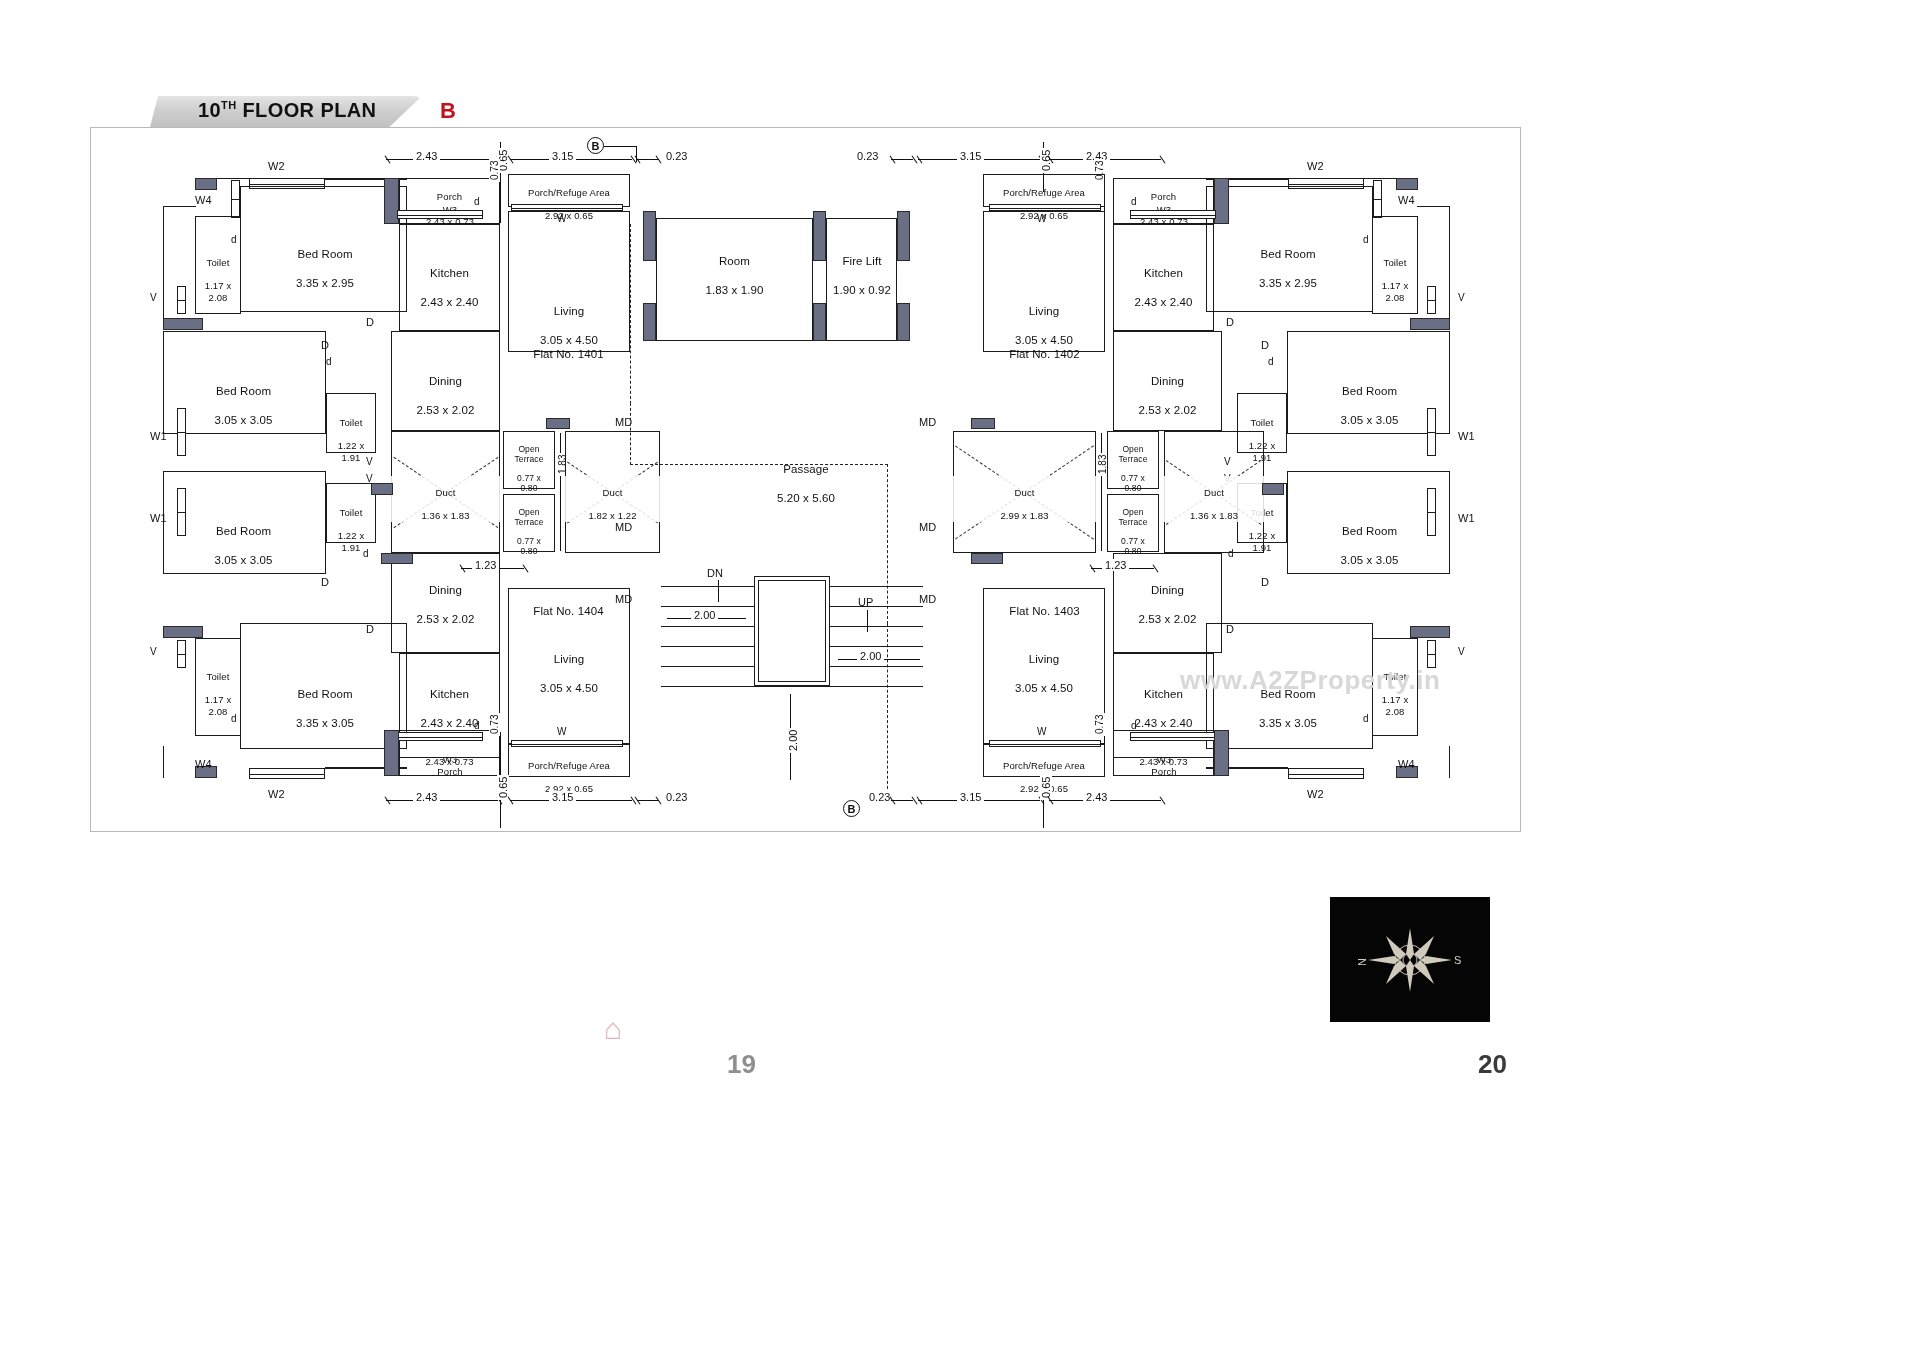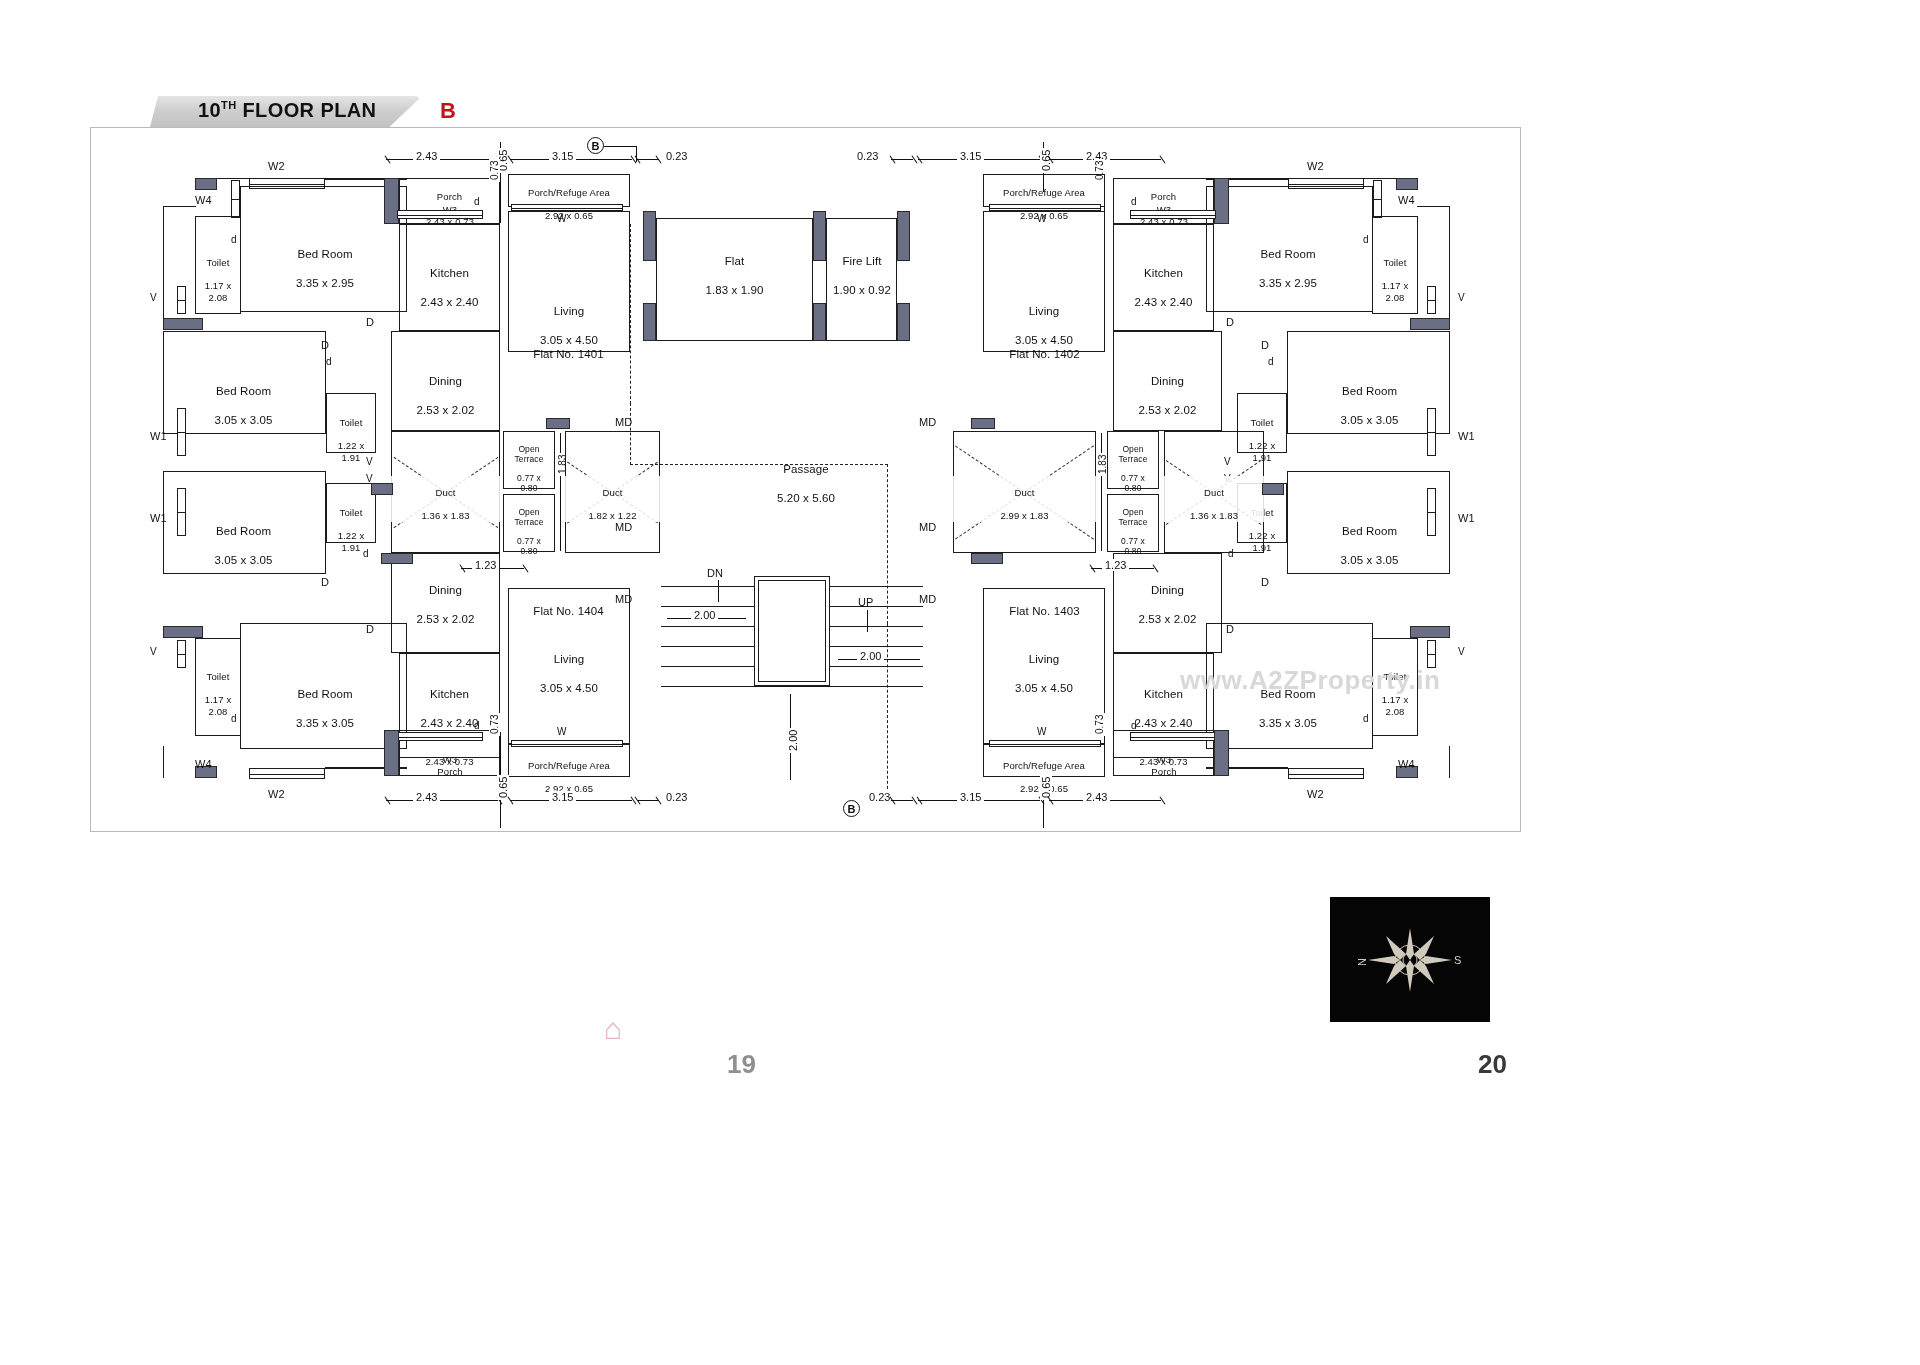--- a/index.html
+++ b/index.html
@@ -395,21 +395,21 @@
 
     <div class="pier" style="left:552px; top:83px; width:13px; height:50px;"></div>
     <div class="pier" style="left:552px; top:175px; width:13px; height:38px;"></div>
     <div class="pier" style="left:722px; top:83px; width:13px; height:50px;"></div>
     <div class="pier" style="left:722px; top:175px; width:13px; height:38px;"></div>
     <div class="pier" style="left:806px; top:83px; width:13px; height:50px;"></div>
     <div class="pier" style="left:806px; top:175px; width:13px; height:38px;"></div>
 
     <div class="room" style="left:565px; top:90px; width:157px; height:123px;"></div>
     <div class="lbl" style="left:565px; top:112px; width:157px;">
-      <span>Flat</span><br>
+      <span>Room</span><br>
       <span>1.83 x 1.90</span>
     </div>
 
     <div class="room" style="left:735px; top:90px; width:71px; height:123px;"></div>
     <div class="lbl" style="left:705px; top:112px; width:132px;">
       <span>Fire Lift</span><br>
       <span>1.90 x 0.92</span>
     </div>
 
     <div class="lbl" style="left:645px; top:320px; width:140px;">

